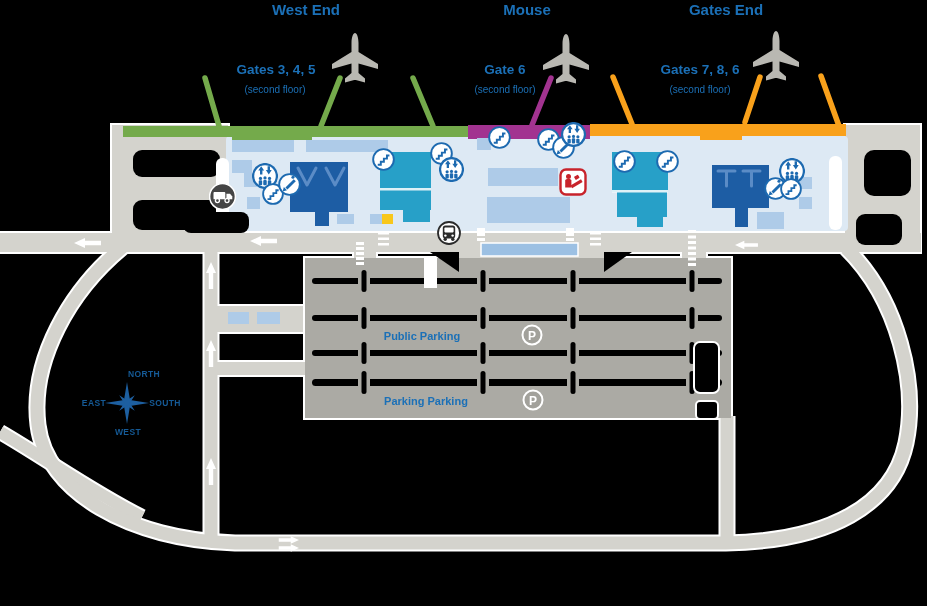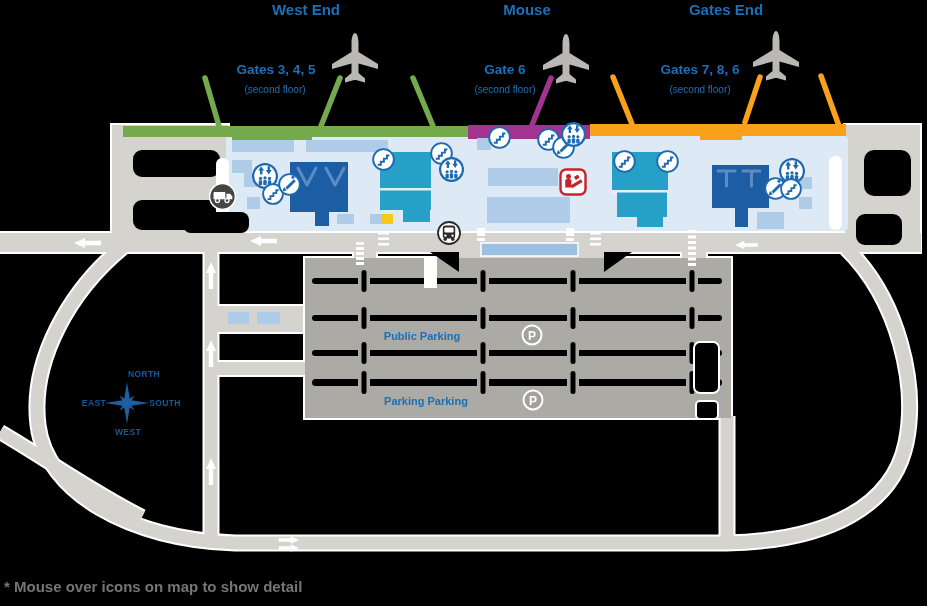--- a/index.html
+++ b/index.html
@@ -316,21 +316,20 @@
   <div class="lbl floor ctr" style="left:700px;top:89px">(second floor)</div>
 
   <div class="lbl park ctr" style="left:422px;top:336px">Public Parking</div>
   <div class="lbl park ctr" style="left:426px;top:401px">Parking Parking</div>
 
   <div class="lbl cmp ctr" style="left:144px;top:374px">NORTH</div>
   <div class="lbl cmp ctr" style="left:128px;top:432px">WEST</div>
   <div class="lbl cmp ctr" style="left:94px;top:403px">EAST</div>
   <div class="lbl cmp ctr" style="left:165px;top:403px">SOUTH</div>
 
-  <div class="foot">* Mouse over icons on map to show detail</div>
 
   <div class="icn" style="left:252px;top:163px;width:26px;height:26px">
       <svg viewBox="-12 -12 24 24">
         <use href="#sym-elevator"></use>
       </svg>
     </div>
   <div class="icn" style="left:262px;top:183px;width:22px;height:22px">
       <svg viewBox="-12 -12 24 24">
         <use href="#sym-stairs"></use>
       </svg>

